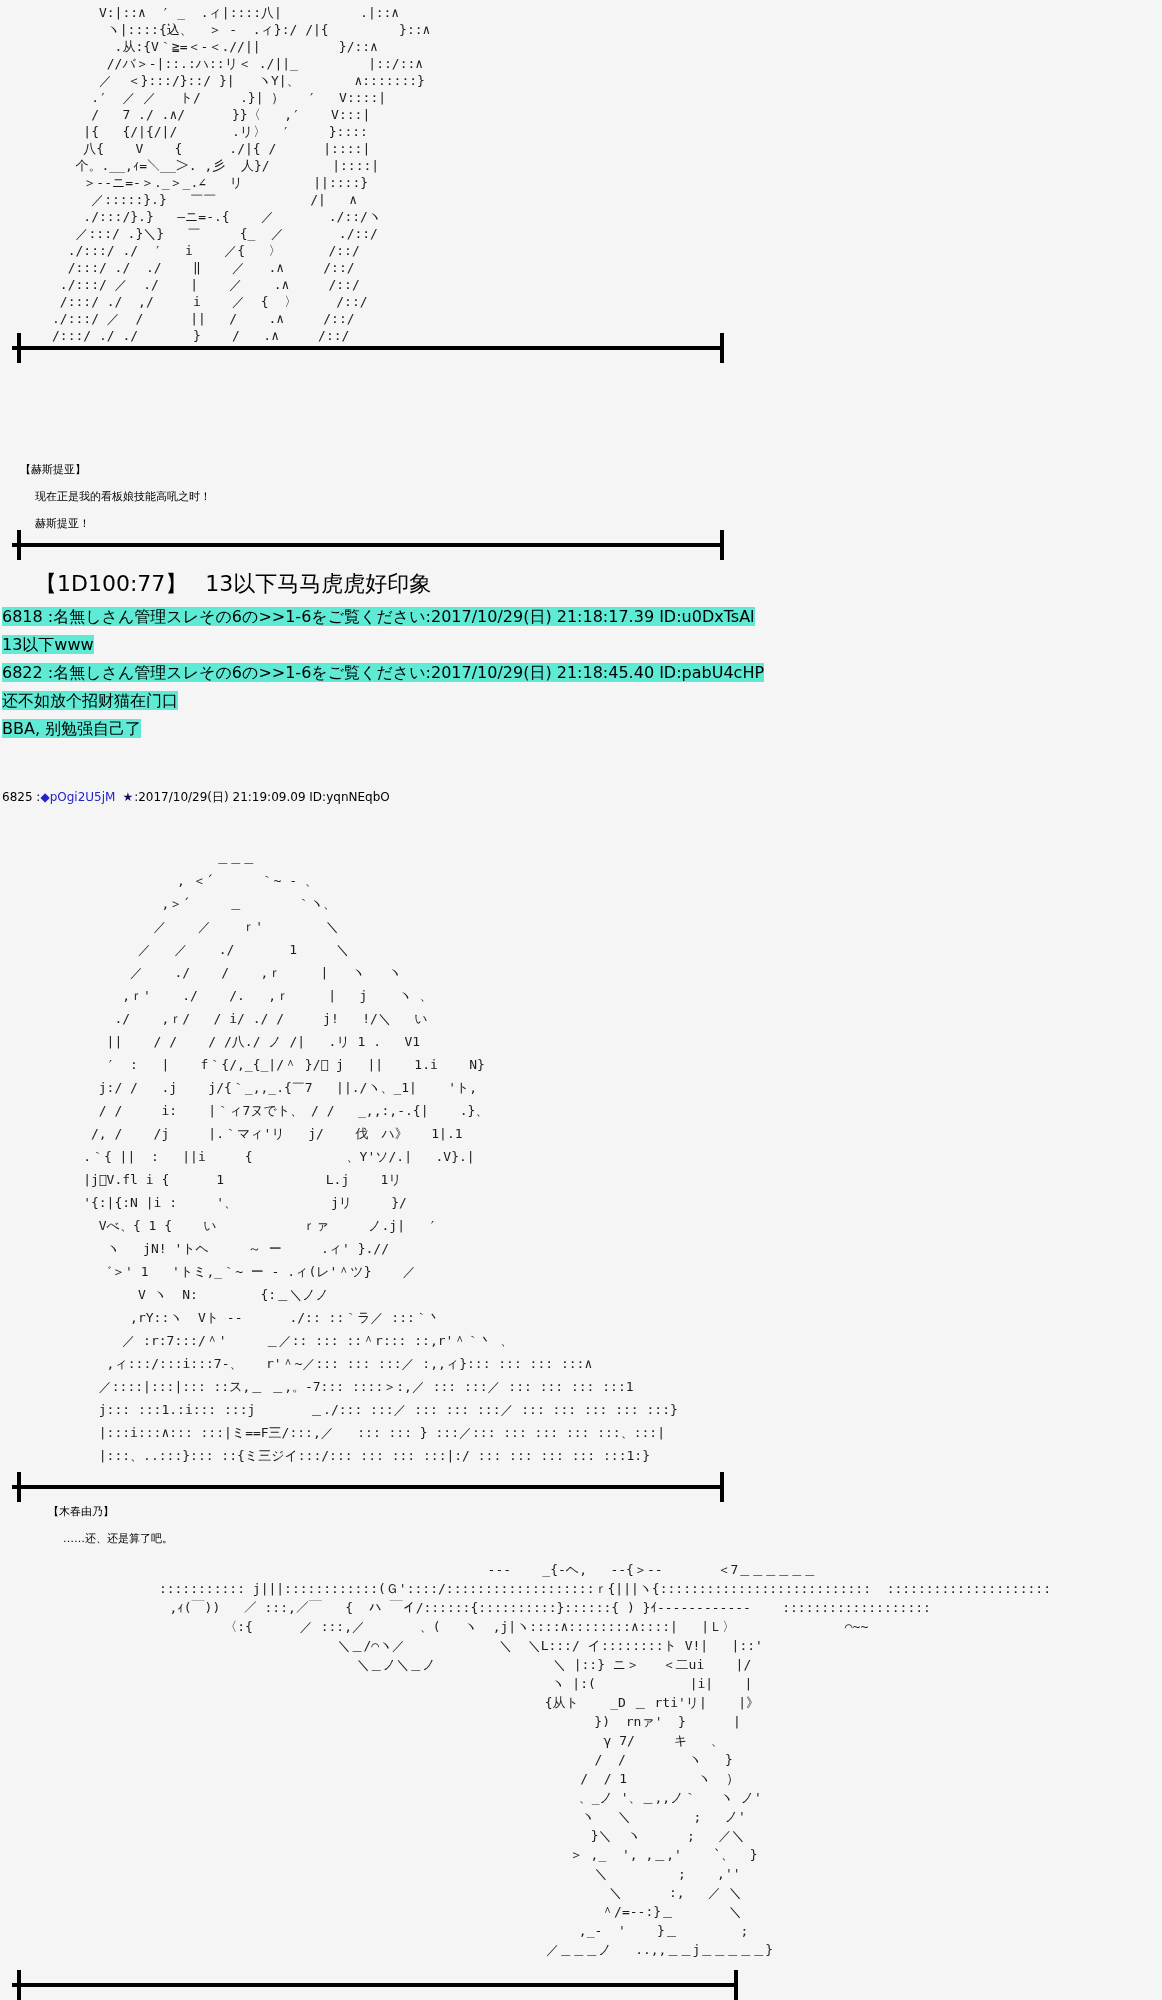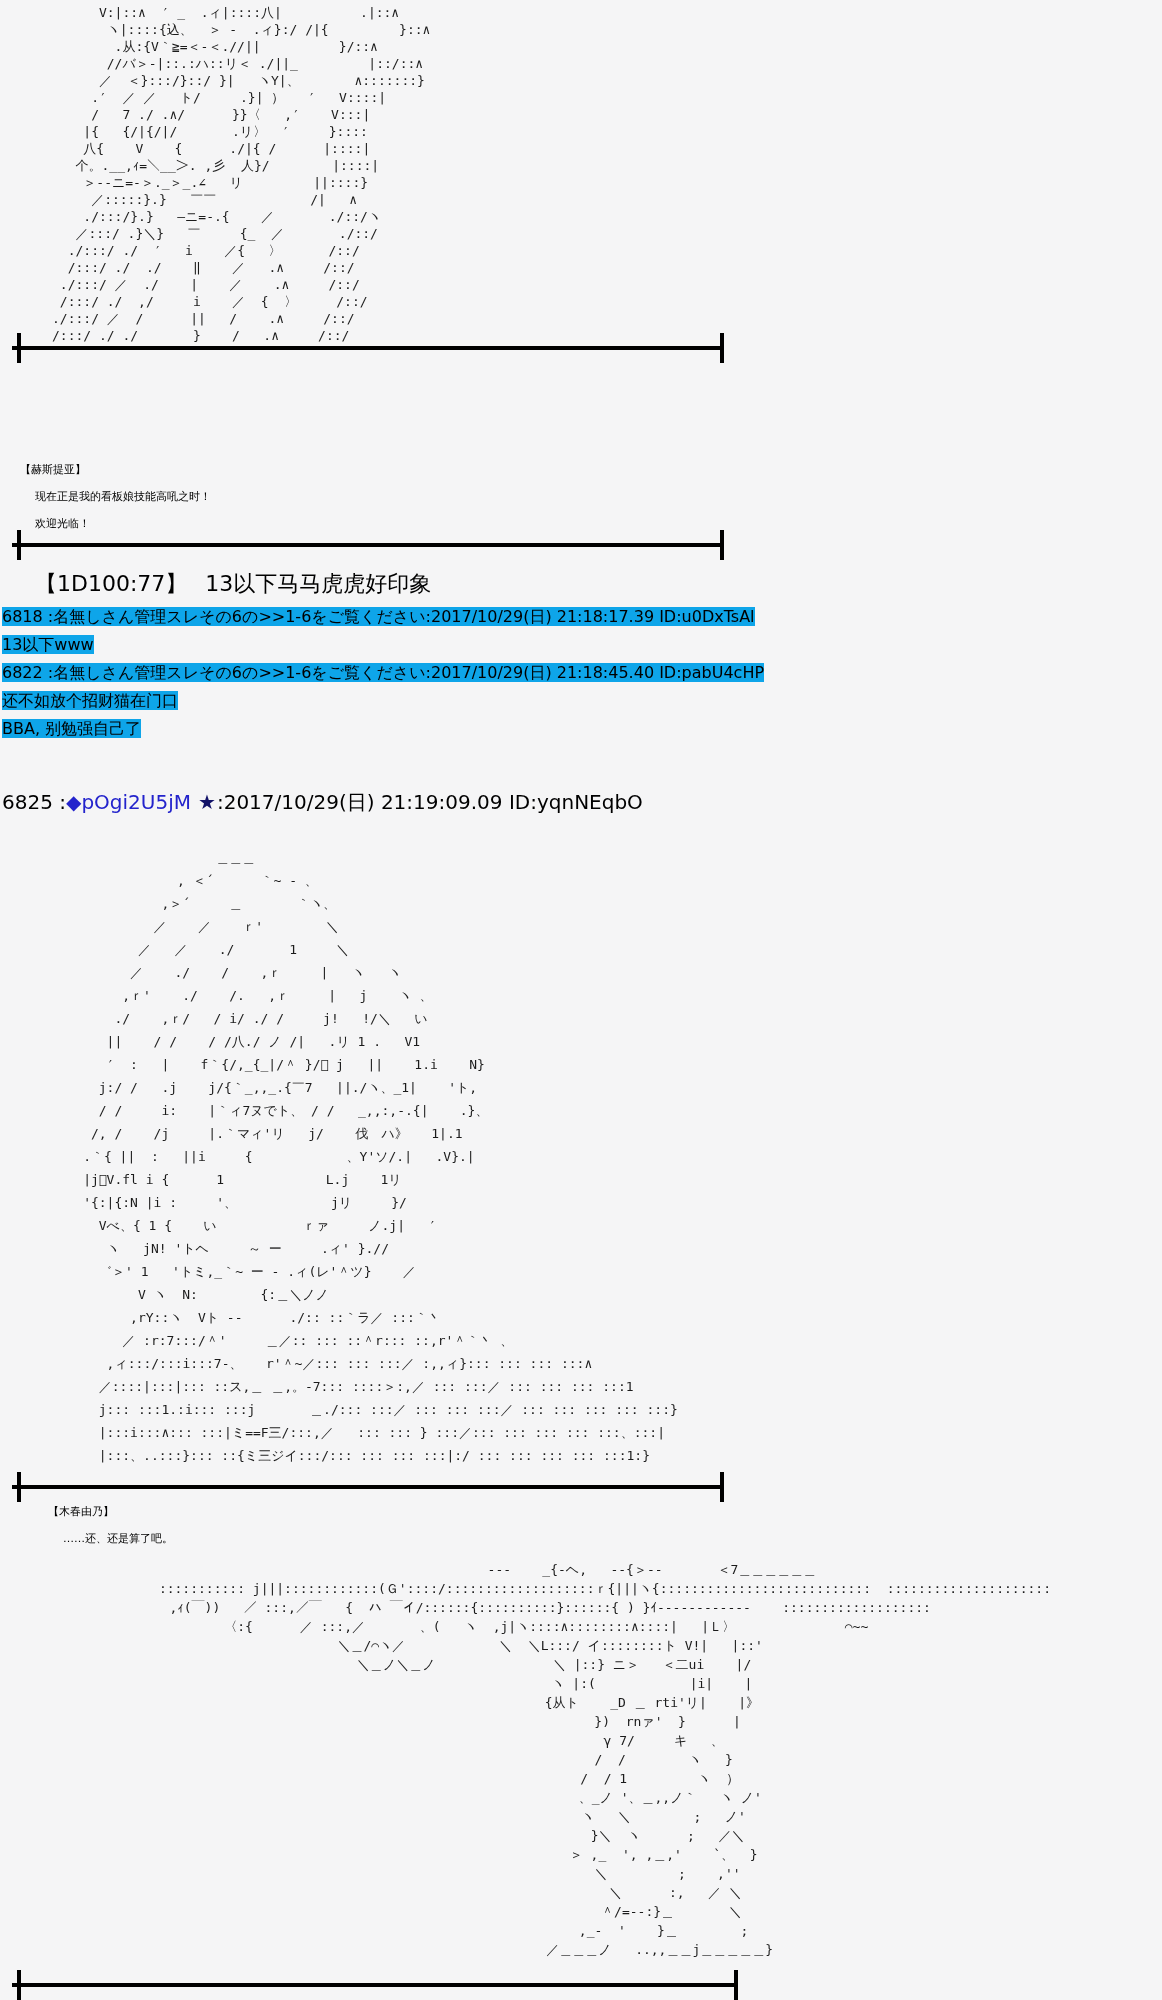--- a/index.html
+++ b/index.html
@@ -35,23 +35,23 @@
   .dialog { position:absolute; font-size:11px; line-height:27px; }
   #dialog-hestia { top:456px; left:20px; }
   #dialog-yuno   { top:1498px; left:20px;margin-left:28px; }
   .dialog-line { padding-left:15px; }
 
   #dice-line { position:absolute; top:569px; left:35px; font-size:22px; }
   .dice-gap { display:inline-block; width:18px; }
 
   .posts { position:absolute; top:603px; left:2px; font-size:16px; line-height:28px; }
   .post-line { white-space:nowrap; }
-  .hl { background:#0ea5e9; }
+  .hl { background:#5eead4; }
 
-  #author-line { position:absolute; top:789px; left:2px; font-size:20px; white-space:nowrap; }
+  #author-line { position:absolute; top:789px; left:2px; font-size:12px; white-space:nowrap; }
   .trip { color:#2323cc; }
   .star { color:#121268; margin-left:7px; margin-right:1px; }
 </style>
 </head>
 <body>
 
 <div>
 
   <pre id="aa-top" class="aa">      V:|::∧  ′ _  .ィ|::::八|          .|::∧
        ヽ|::::{込、  ＞ -  .ィ}:/ /|{         }::∧
@@ -72,21 +72,21 @@
  ./:::/ ／  ./    |    ／    .∧     /::/
  /:::/ ./  ,/     i    ／  {  〉     /::/
 ./:::/ ／  /      ||   /    .∧     /::/
 /:::/ ./ ./       }    /   .∧     /::/</pre>
 
   <div class="divider" id="divider-1"></div>
 
   <div class="dialog" id="dialog-hestia">
     <div class="dialog-name">【赫斯提亚】</div>
     <div class="dialog-line">现在正是我的看板娘技能高吼之时！</div>
-    <div class="dialog-line">欢迎光临！</div>
+    <div class="dialog-line">赫斯提亚！</div>
   </div>
 
   <div class="divider" id="divider-2"></div>
 
   <div id="dice-line">
     <span>【1D100:77】</span><span class="dice-gap"></span><span>13以下马马虎虎好印象</span>
   </div>
 
   <div class="posts">
     <div class="post-line"><span class="hl">6818 :名無しさん管理スレその6の&gt;&gt;1-6をご覧ください:2017/10/29(日) 21:18:17.39 ID:u0DxTsAl</span></div>

